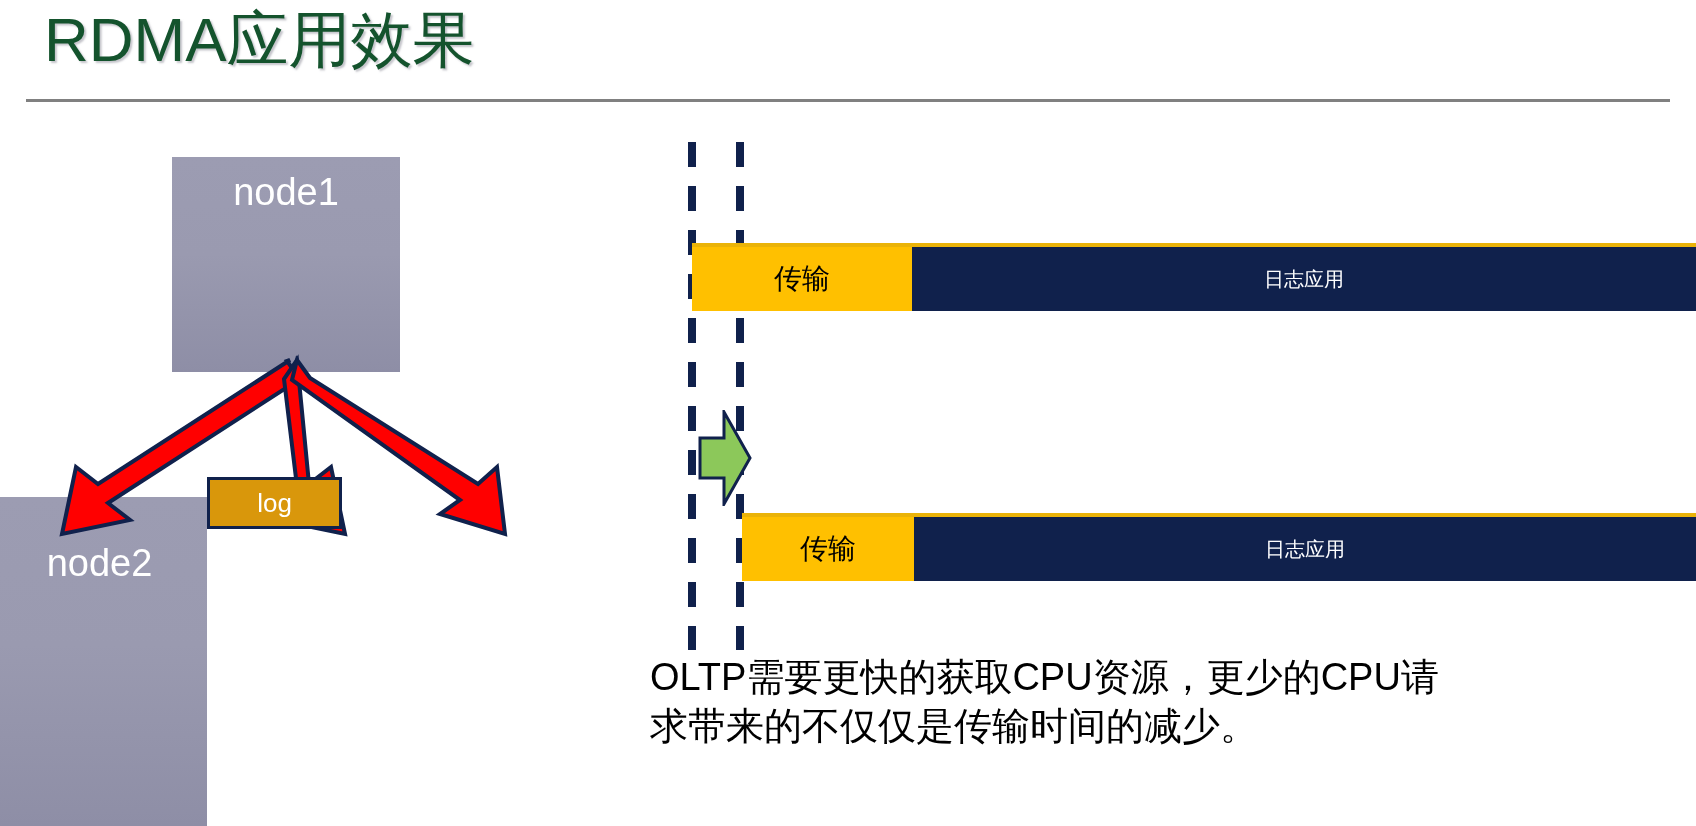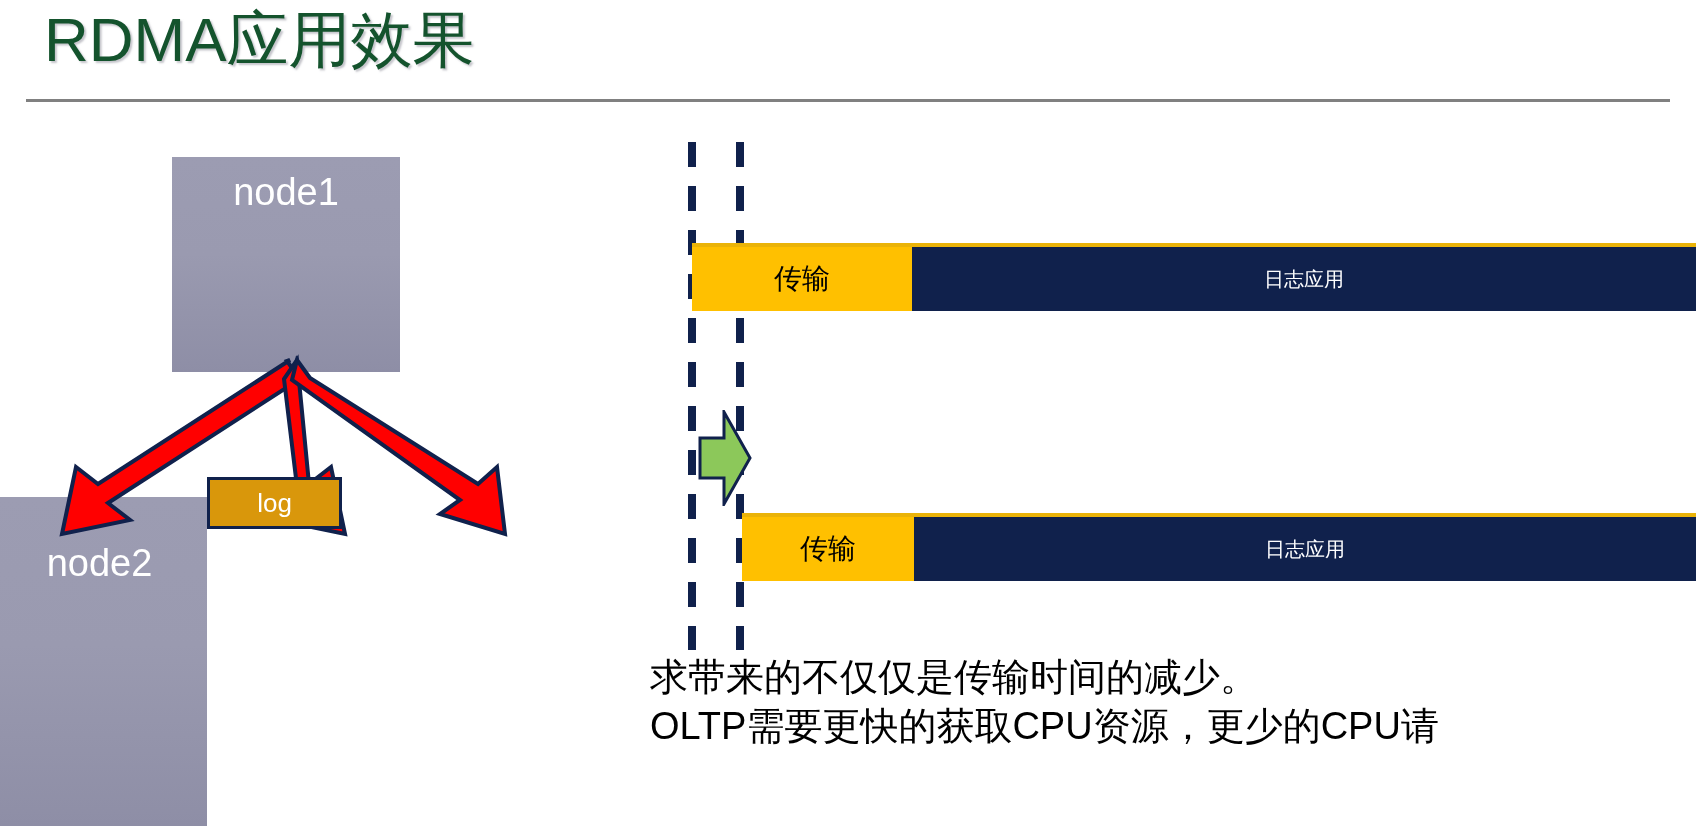--- a/index.html
+++ b/index.html
@@ -237,17 +237,17 @@
   </svg>
 
   <div class="proto-label" id="rdma-label">RDMA</div>
 
   <div class="bar" id="bar-rdma">
     <div class="seg-transport">传输</div>
     <div class="seg-app">日志应用</div>
   </div>
 
   <div id="body-text">
+    <div>OLTP需要更快的获取CPU资源，更少的CPU请</div>
     <div>求带来的不仅仅是传输时间的减少。</div>
-    <div>OLTP需要更快的获取CPU资源，更少的CPU请</div>
   </div>
 
 </div>
 
 </body></html>

